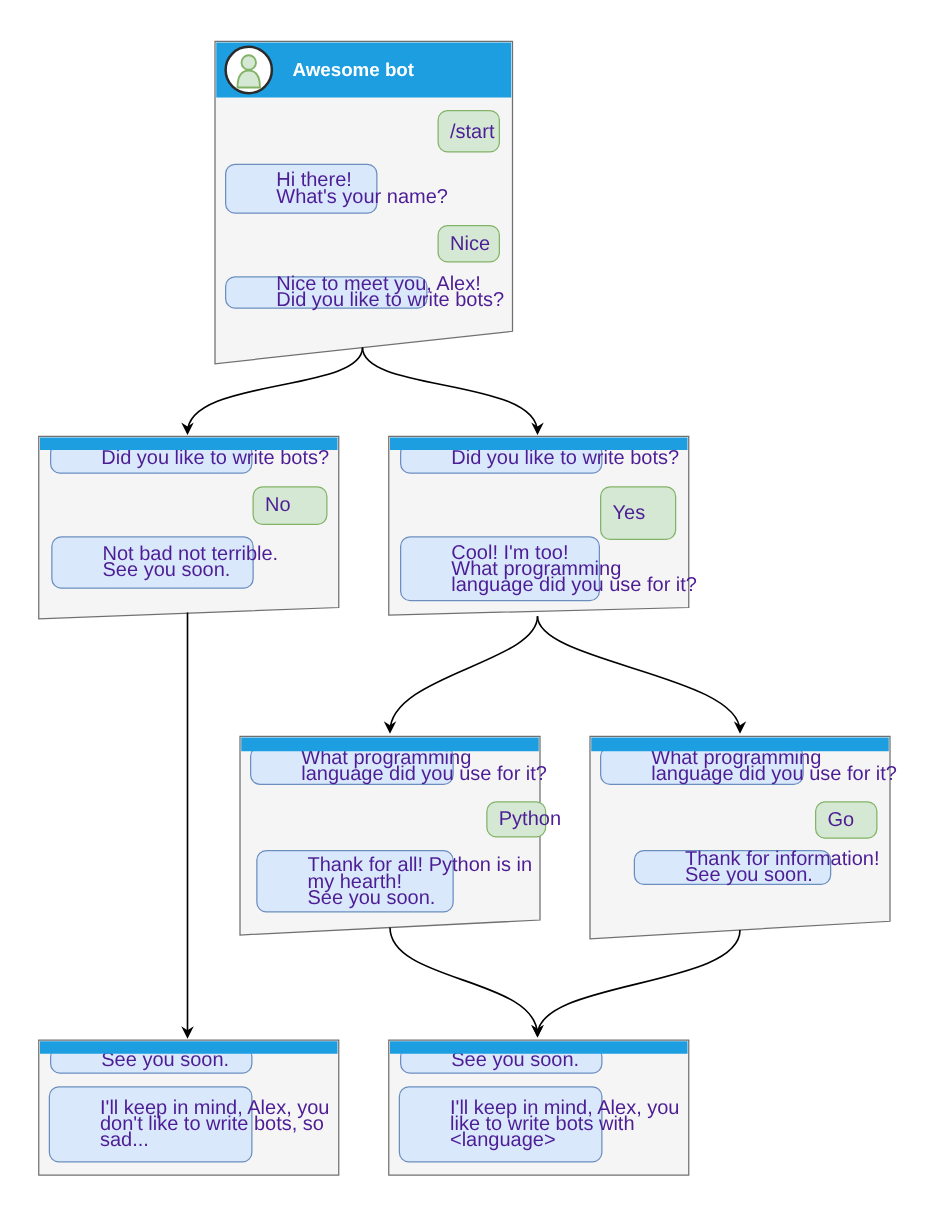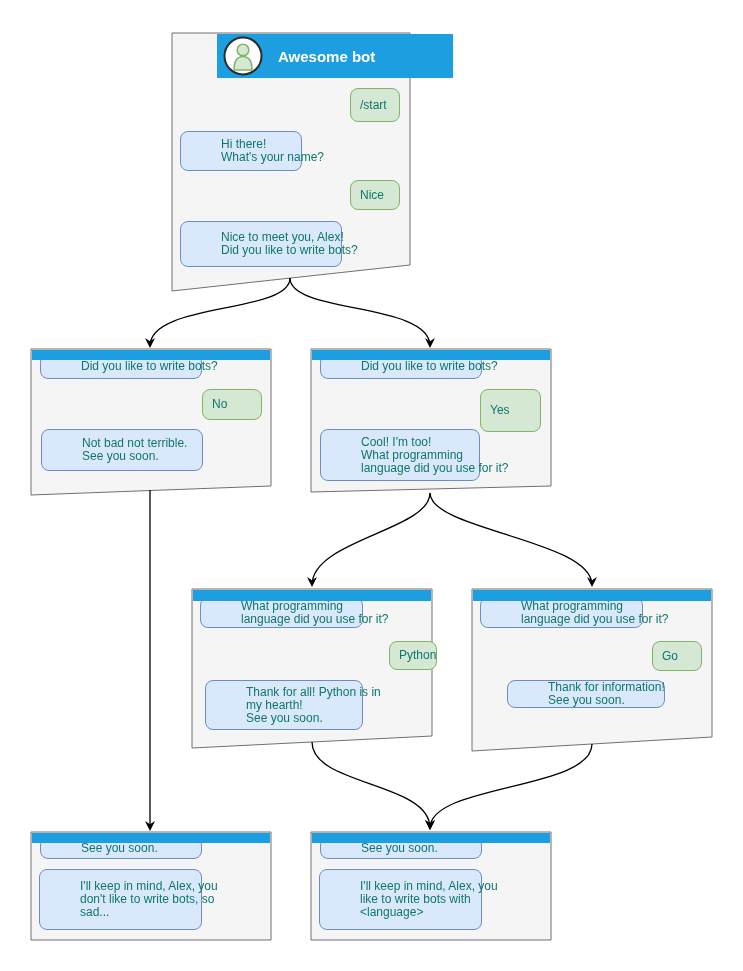--- a/index.html
+++ b/index.html
@@ -17,30 +17,30 @@
   body{
     width:743px;height:971px;position:relative;background:#ffffff;
     font-family:"Liberation Sans",sans-serif;overflow:hidden;
   }
   #edge-layer{position:absolute;left:0;top:0;z-index:1;}
   .winbar{
     position:absolute;background:var(--header-blue);z-index:3;
   }
   .main-header{
     position:absolute;left:173px;top:34px;width:236px;height:44px;
-    background:var(--header-blue);z-index:3;display:flex;align-items:center;margin-left:44px;
+    background:var(--header-blue);z-index:3;display:flex;align-items:center;
   }
   .avatar{margin-left:6px;flex:0 0 auto;}
   .main-title{
     margin-left:15px;color:var(--title-text);font-size:15px;font-weight:bold;
   }
   .bubble{
     position:absolute;box-sizing:border-box;z-index:2;
     border-radius:8px;border:1px solid;
-    font-size:12px;line-height:13px;color:#0f766e;
+    font-size:16px;line-height:13px;color:#4c1d95;
     white-space:pre;display:flex;align-items:center;padding:0 9px;
   }
   .bot{background:var(--bot-bubble-bg);border-color:var(--bot-bubble-border);padding-left:40px;}
   .user{background:var(--user-bubble-bg);border-color:var(--user-bubble-border);}
 </style>
 </head>
 <body>
 
 <svg id="edge-layer" width="743" height="971" viewBox="0 0 743 971">
   <defs>
@@ -72,21 +72,21 @@
       <circle cx="20" cy="20" r="18.5" fill="#fff" stroke="#2b2b2b" stroke-width="2"></circle>
       <circle cx="20" cy="14" r="5.8" fill="var(--user-bubble-bg)" stroke="var(--user-bubble-border)" stroke-width="1.5"></circle>
       <path d="M11,34 C11,24 14.5,20.5 20,20.5 C25.5,20.5 29,24 29,34 Z" fill="var(--user-bubble-bg)" stroke="var(--user-bubble-border)" stroke-width="1.5"></path>
     </svg>
     <span class="main-title">Awesome bot</span>
   </div>
   <div class="bubble user" style="left:350px;top:88px;width:50px;height:34px">/start</div>
   <div class="bubble bot" style="left:180px;top:131px;width:122px;height:40px">Hi there!
 What's your name?</div>
   <div class="bubble user" style="left:350px;top:180px;width:50px;height:30px">Nice</div>
-  <div class="bubble bot" style="left:180px;top:221px;width:162px;height:46px">Nice to meet you, Alex!
+  <div class="bubble bot" style="left:180px;top:221px;width:162px;height:26px">Nice to meet you, Alex!
 Did you like to write bots?</div>
 </div>
 
 <div>
   <div class="winbar" style="left:32px;top:350px;width:238px;height:10px"></div>
   <div class="bubble bot" style="left:40px;top:354px;width:162px;height:25px">Did you like to write bots?</div>
   <div class="bubble user" style="left:202px;top:389px;width:60px;height:31px">No</div>
   <div class="bubble bot" style="left:41px;top:429px;width:162px;height:42px">Not bad not terrible.
 See you soon.</div>
 </div>

